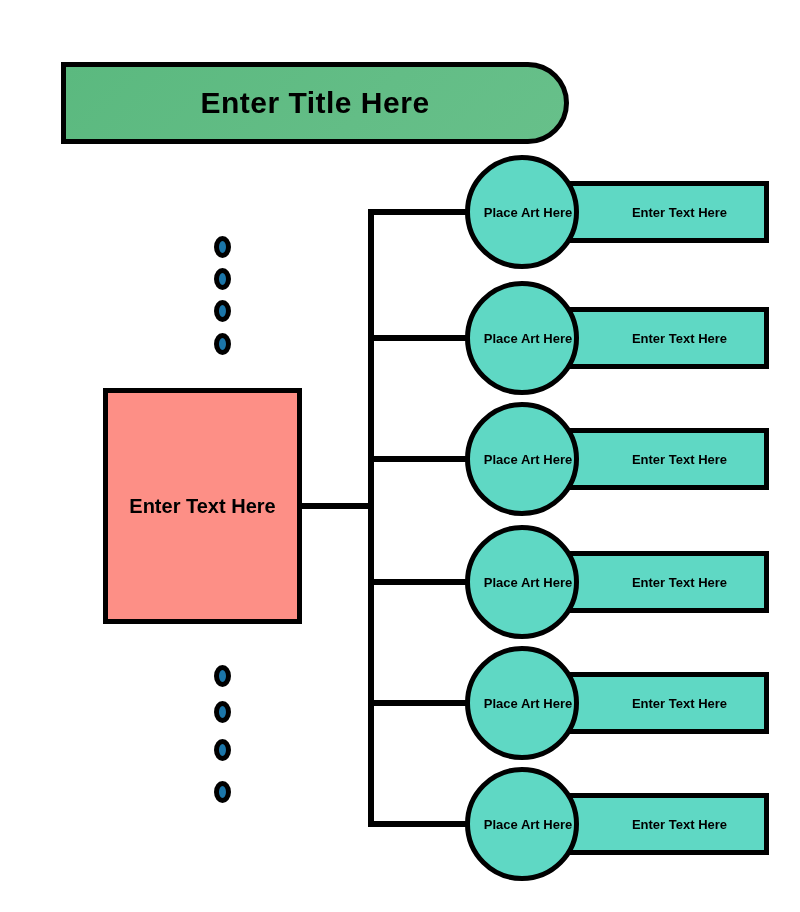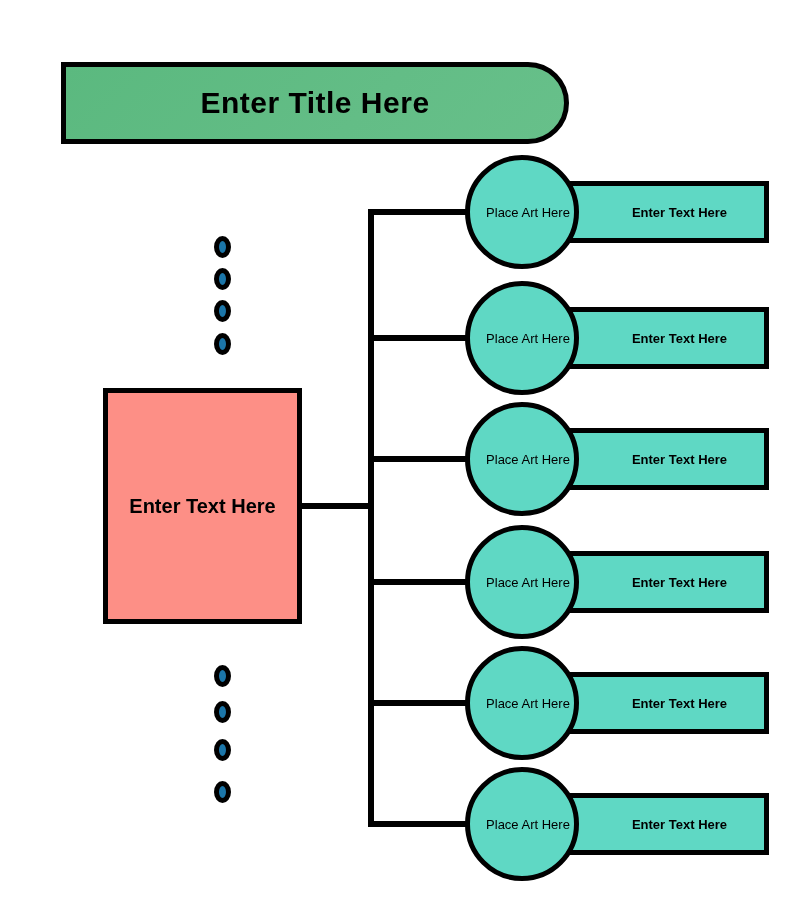--- a/index.html
+++ b/index.html
@@ -50,21 +50,21 @@
   }
   .rect span { font-size:13px; font-weight:bold; color:#000; padding-left:26px; }
   .rect.r0 { top:165px; } .rect.r1 { top:291px; } .rect.r2 { top:412px; }
   .rect.r3 { top:535px; } .rect.r4 { top:656px; } .rect.r5 { top:777px; }
 
   .circle {
     position:absolute; left:449px; width:114px; height:114px;
     background:#5fd8c4; border:5px solid #000; border-radius:50%; z-index:2;
     display:flex; align-items:center; justify-content:center;
   }
-  .circle span { font-size:13px; font-weight:normal; color:#000; white-space:nowrap;padding-left:12px; }
+  .circle span { font-size:13px; font-weight:bold; color:#000; white-space:nowrap;padding-left:12px; }
   .circle.r0 { top:139px; } .circle.r1 { top:265px; } .circle.r2 { top:386px; }
   .circle.r3 { top:509px; } .circle.r4 { top:630px; } .circle.r5 { top:751px; }
 </style>
 </head>
 <body>
 
 <div class="canvas">
 
   <div class="title-banner">
     <span>Enter Title Here</span>

